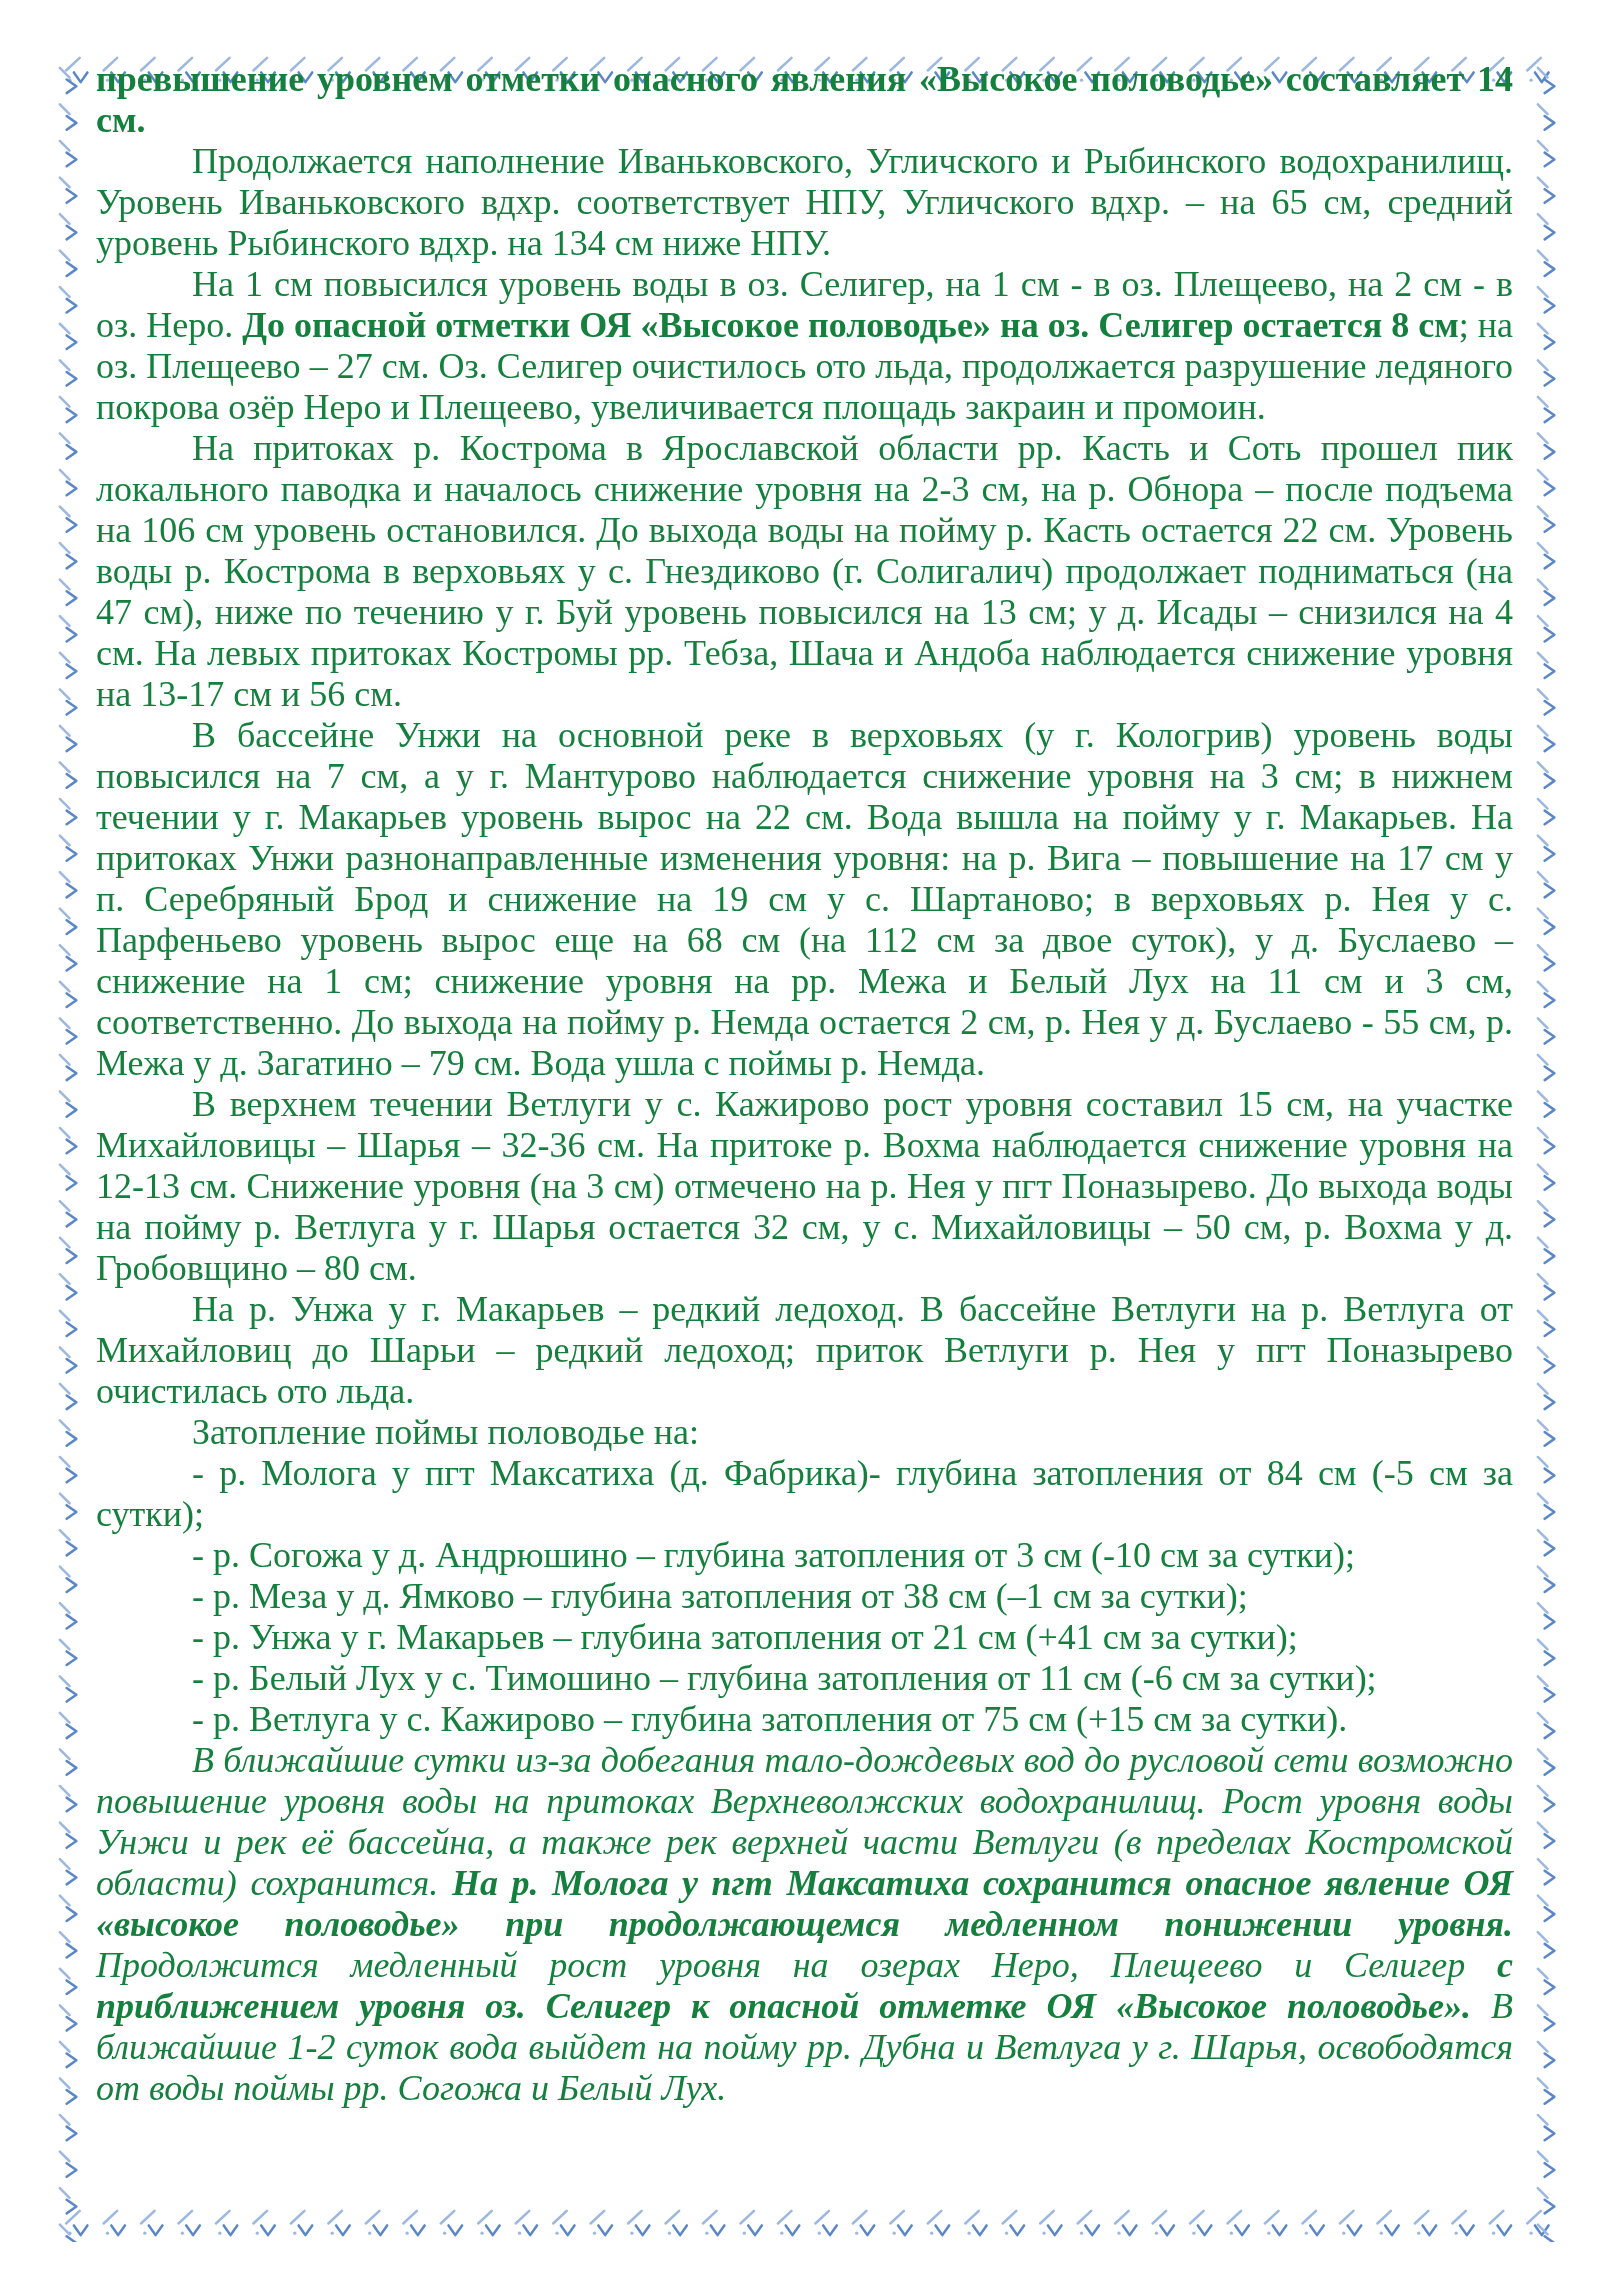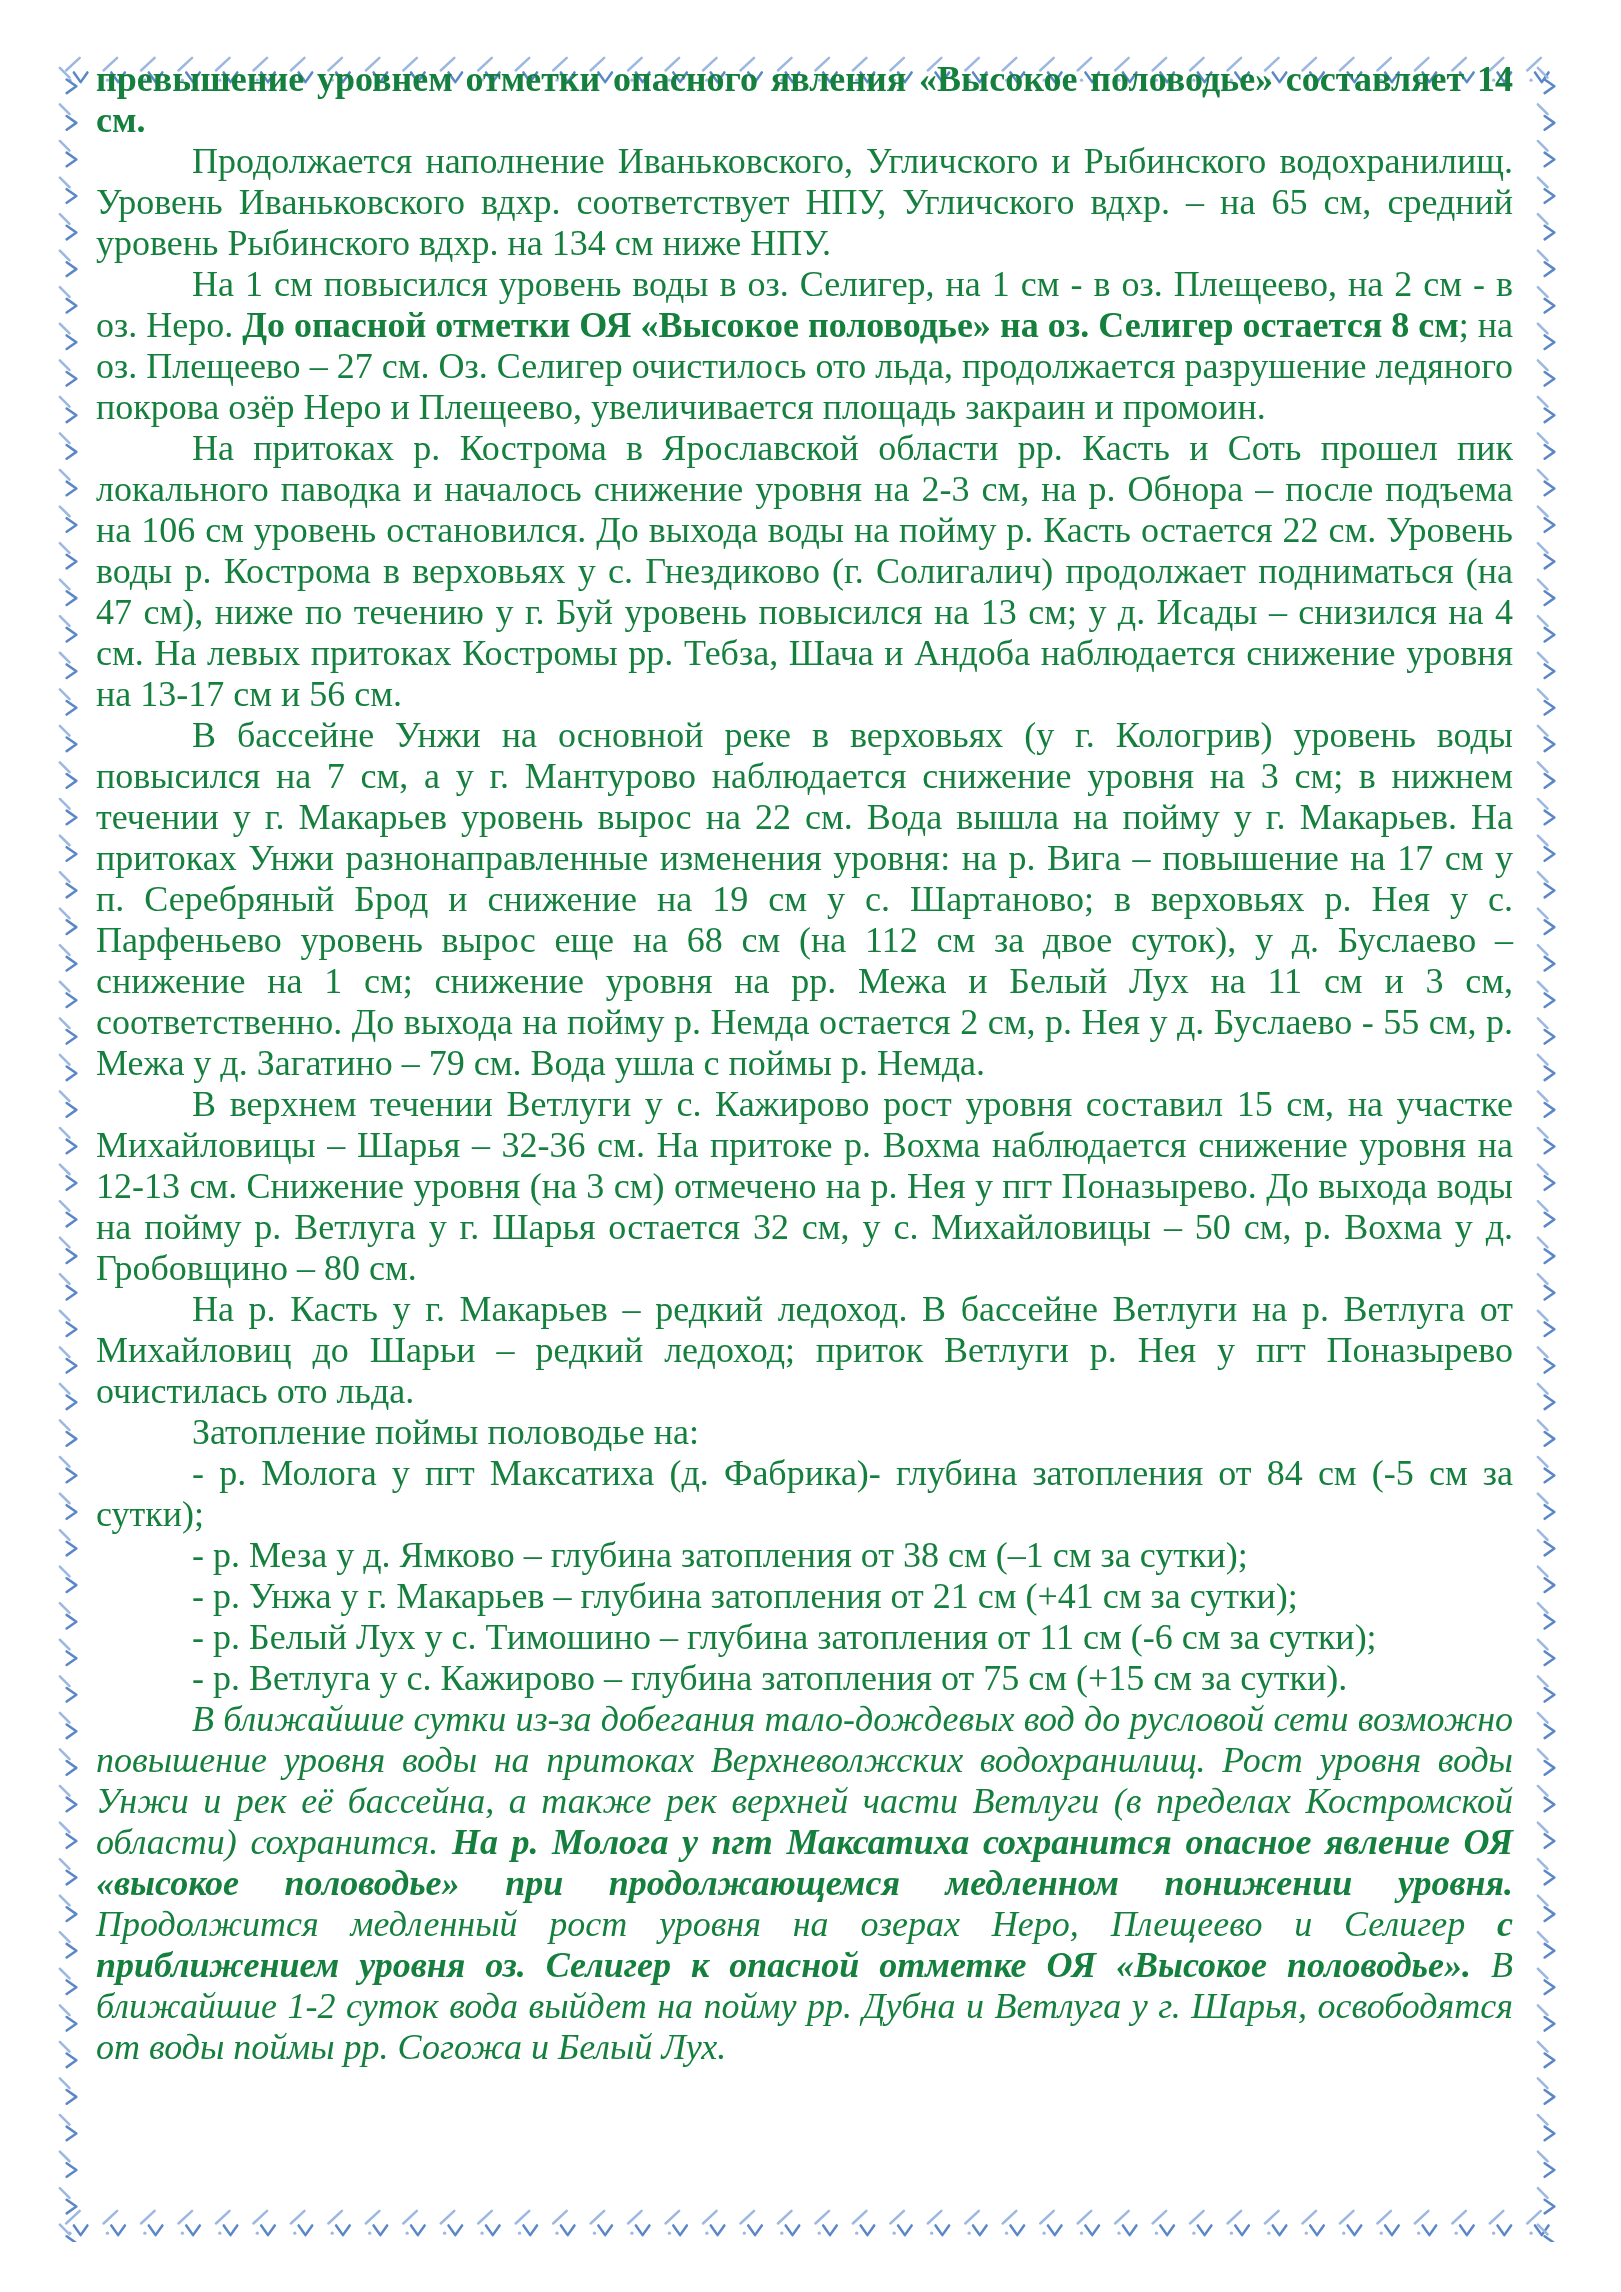--- a/index.html
+++ b/index.html
@@ -526,25 +526,26 @@
     <p><span>Продолжается наполнение Иваньковского, Угличского и Рыбинского водохранилищ. Уровень Иваньковского вдхр. соответствует НПУ, Угличского вдхр. – на 65 см, средний уровень Рыбинского вдхр. на 134 см ниже НПУ.</span></p>
 
     <p><span>На 1 см повысился уровень воды в оз. Селигер, на 1 см - в оз. Плещеево, на 2 см - в оз. Неро.  </span><b>До опасной отметки ОЯ «Высокое половодье» на оз. Селигер остается 8 см</b><span>; на оз. Плещеево – 27 см. Оз. Селигер очистилось ото льда, продолжается разрушение ледяного покрова озёр Неро и Плещеево, увеличивается площадь закраин и промоин.</span></p>
 
     <p><span>На притоках р. Кострома в Ярославской области  рр. Касть и Соть прошел пик локального паводка и началось снижение уровня  на 2-3 см, на р. Обнора – после подъема на 106 см уровень остановился. До выхода воды на пойму р. Касть остается 22 см.  Уровень воды р. Кострома в верховьях у с. Гнездиково (г. Солигалич)  продолжает подниматься (на 47 см),  ниже по течению у г. Буй уровень повысился на 13 см; у д. Исады – снизился на 4 см. На левых притоках Костромы рр. Тебза, Шача и Андоба наблюдается снижение уровня на 13-17 см и 56 см.</span></p>
 
     <p><span>В бассейне Унжи  на основной реке в верховьях (у г. Кологрив) уровень воды повысился на 7 см, а у г. Мантурово наблюдается снижение уровня на 3 см; в нижнем течении у г. Макарьев  уровень вырос на 22 см. Вода вышла на пойму у г. Макарьев. На притоках Унжи разнонаправленные изменения уровня: на р. Вига – повышение на 17 см у п. Серебряный Брод и снижение на 19 см у с. Шартаново; в верховьях р. Нея у с. Парфеньево уровень вырос еще на 68 см (на 112 см за двое суток), у д. Буслаево – снижение на 1 см;  снижение уровня на рр. Межа и Белый Лух на 11 см и 3 см, соответственно.  До выхода на пойму р. Немда остается 2 см, р. Нея у д. Буслаево - 55 см, р. Межа у д. Загатино – 79 см. Вода ушла с поймы р. Немда.</span></p>
 
     <p><span>В верхнем течении Ветлуги  у с. Кажирово рост уровня составил 15 см, на участке Михайловицы – Шарья – 32-36 см. На притоке р. Вохма наблюдается снижение уровня на 12-13 см. Снижение уровня (на 3 см) отмечено на р. Нея у пгт Поназырево. До выхода воды на пойму р. Ветлуга у г. Шарья остается 32 см, у с. Михайловицы – 50 см, р. Вохма у д. Гробовщино – 80 см.</span></p>
 
-    <p><span>На р. Касть у г. Макарьев – редкий ледоход. В бассейне Ветлуги на р. Ветлуга от Михайловиц до Шарьи – редкий ледоход;  приток Ветлуги р. Нея у пгт Поназырево очистилась ото льда.</span></p>
+    <p><span>На р. Унжа у г. Макарьев – редкий ледоход. В бассейне Ветлуги на р. Ветлуга от Михайловиц до Шарьи – редкий ледоход;  приток Ветлуги р. Нея у пгт Поназырево очистилась ото льда.</span></p>
 
     <p><span>Затопление поймы половодье на:</span></p>
 
     <p><span>- р. Молога у пгт Максатиха (д. Фабрика)- глубина затопления от 84 см (-5 см за сутки);</span></p>
+    <p><span>- р. Согожа у д. Андрюшино – глубина затопления от 3 см (-10 см за сутки);</span></p>
     <p><span>- р. Меза у д. Ямково – глубина затопления от 38 см (–1 см за сутки);</span></p>
     <p><span>- р. Унжа у г. Макарьев – глубина затопления от 21 см (+41 см за сутки);</span></p>
     <p><span>- р. Белый Лух  у с. Тимошино – глубина затопления от 11 см (-6 см за сутки);</span></p>
     <p><span>- р. Ветлуга у с. Кажирово – глубина затопления от 75 см (+15 см за сутки).</span></p>
 
     <p class="it"><i>В ближайшие сутки из-за добегания тало-дождевых вод до русловой сети возможно повышение уровня воды на притоках Верхневолжских водохранилищ.  Рост уровня воды Унжи и рек её бассейна, а также рек верхней части Ветлуги (в пределах Костромской области) сохранится. </i><b class="bi">На р. Молога  у пгт Максатиха сохранится опасное явление ОЯ «высокое половодье» при продолжающемся медленном понижении уровня.</b><i> Продолжится медленный рост уровня на озерах Неро, Плещеево и Селигер </i><b class="bi">с приближением уровня оз. Селигер к опасной отметке ОЯ «Высокое половодье».</b><i> В ближайшие 1-2 суток вода выйдет на пойму рр. Дубна и Ветлуга у г. Шарья, освободятся от воды поймы рр. Согожа и Белый Лух.</i></p>
 
   </div>
 </div>
 

